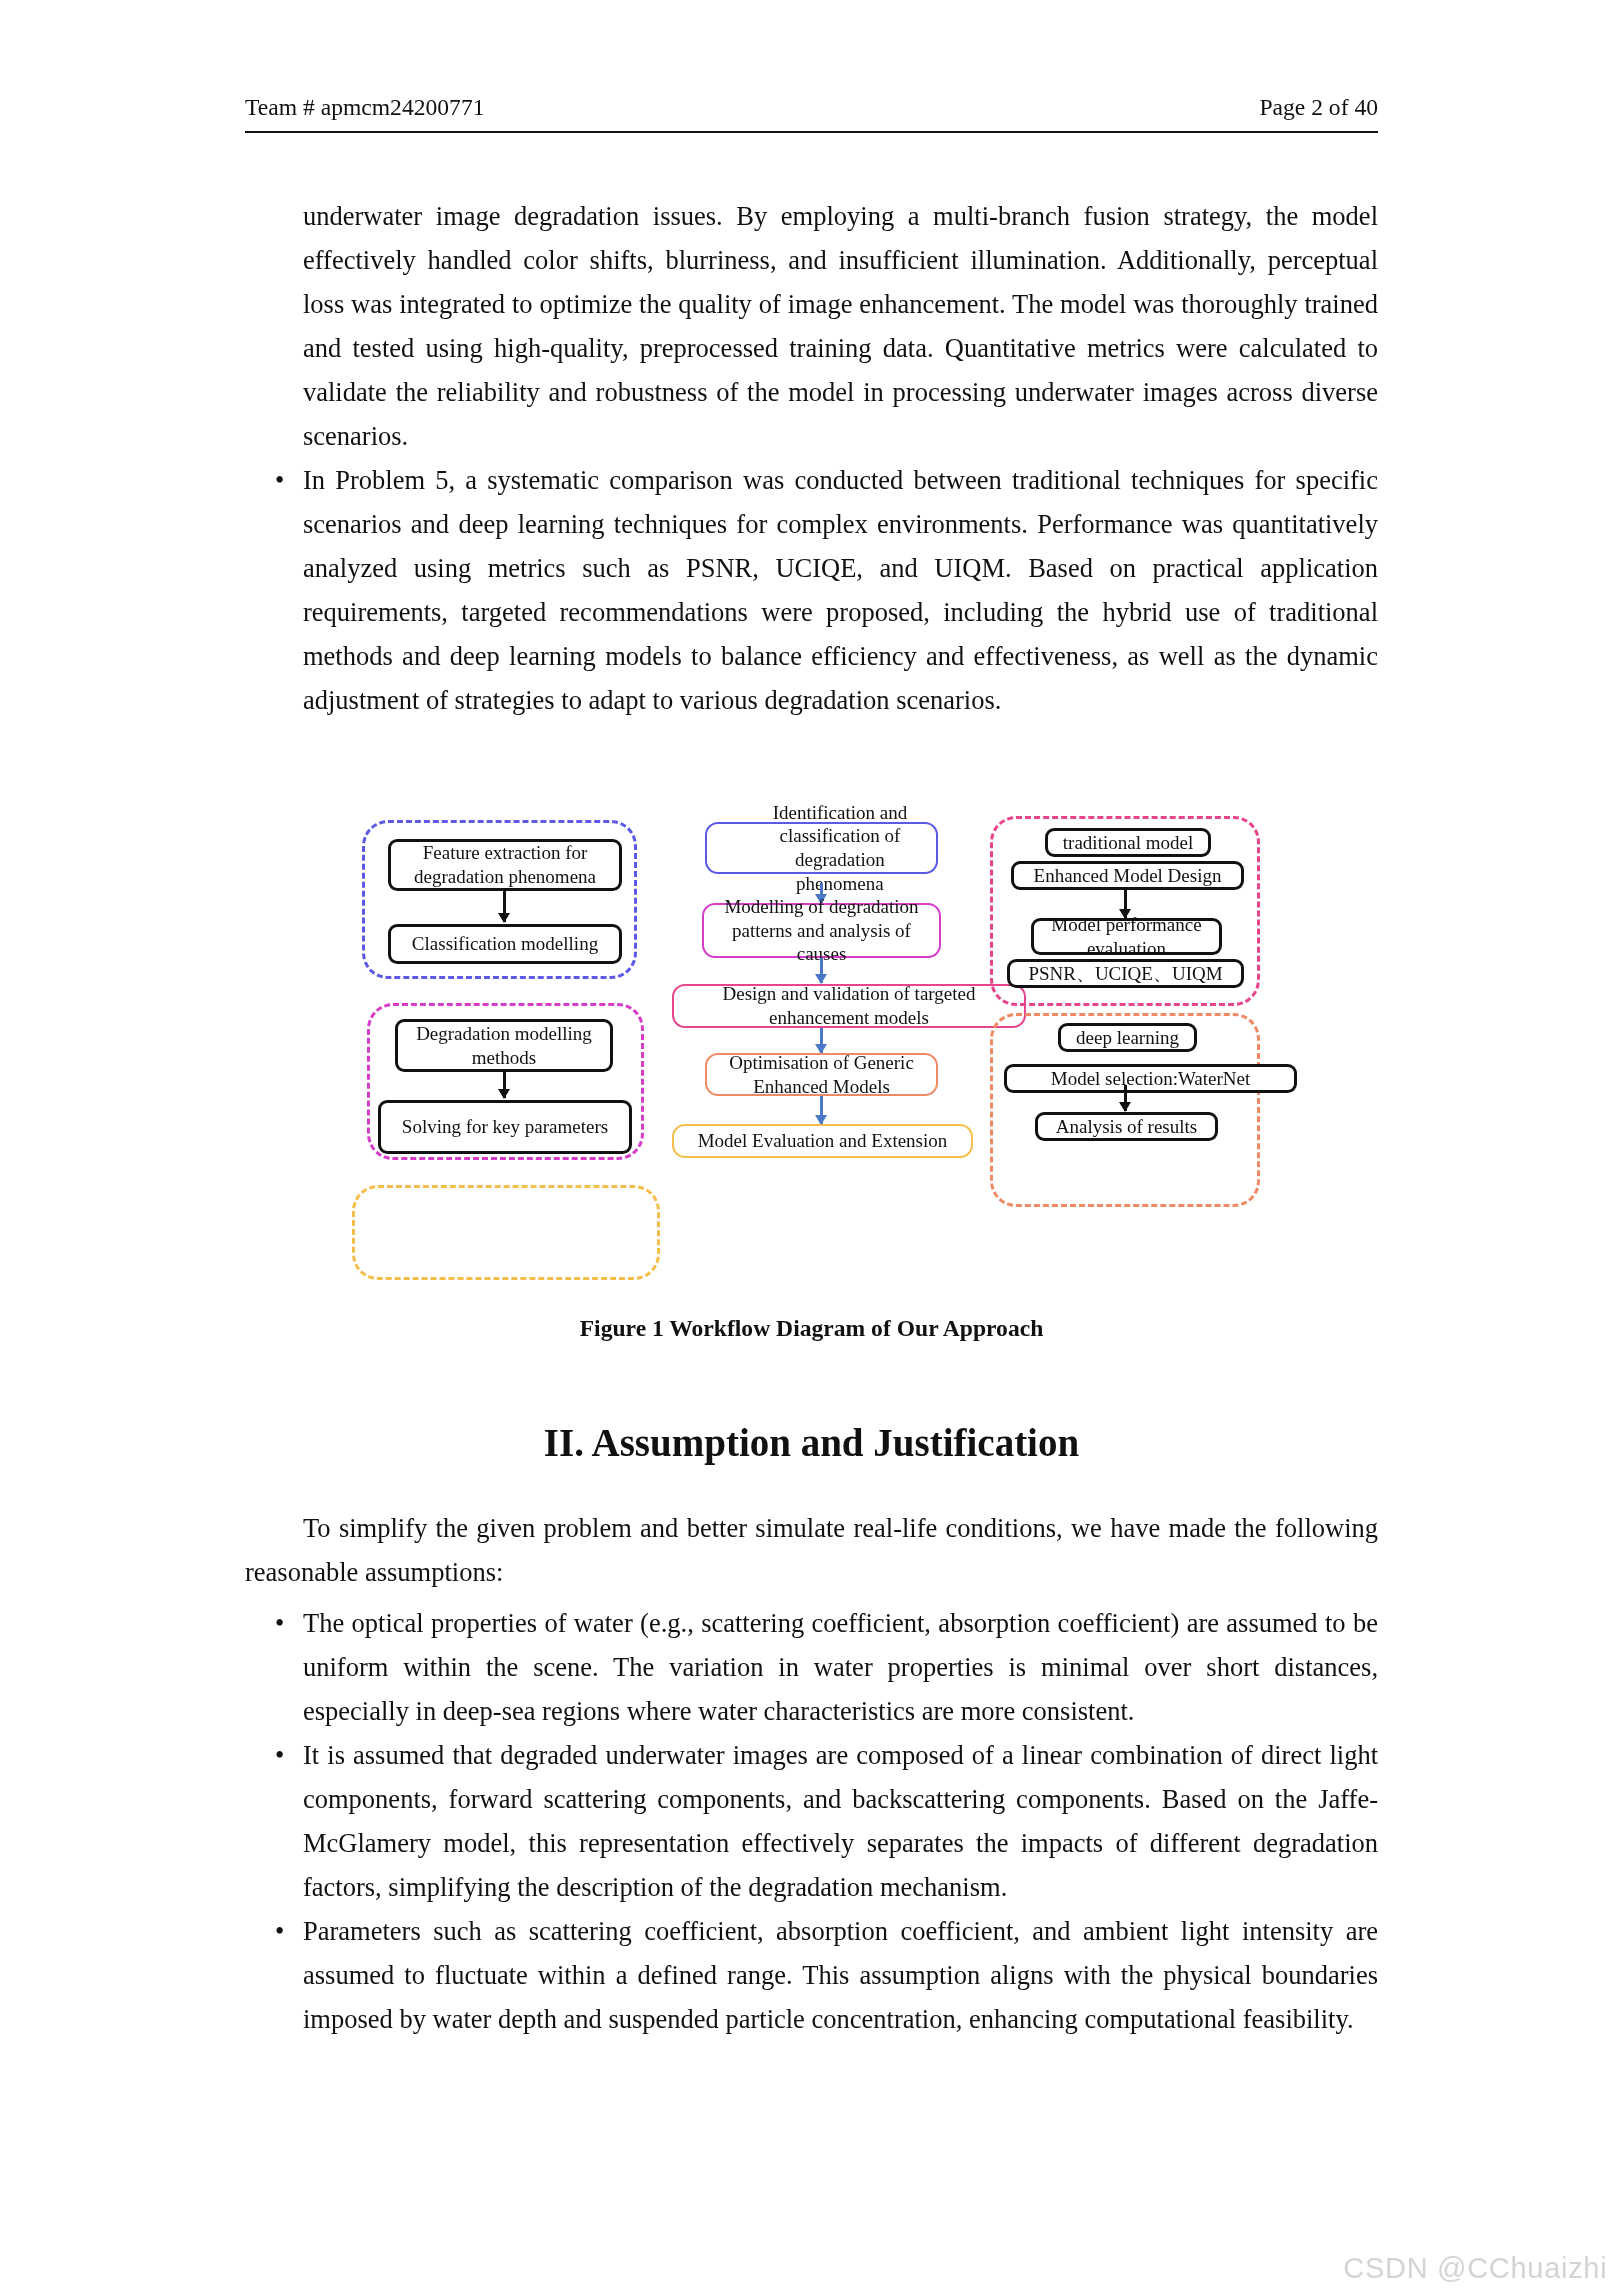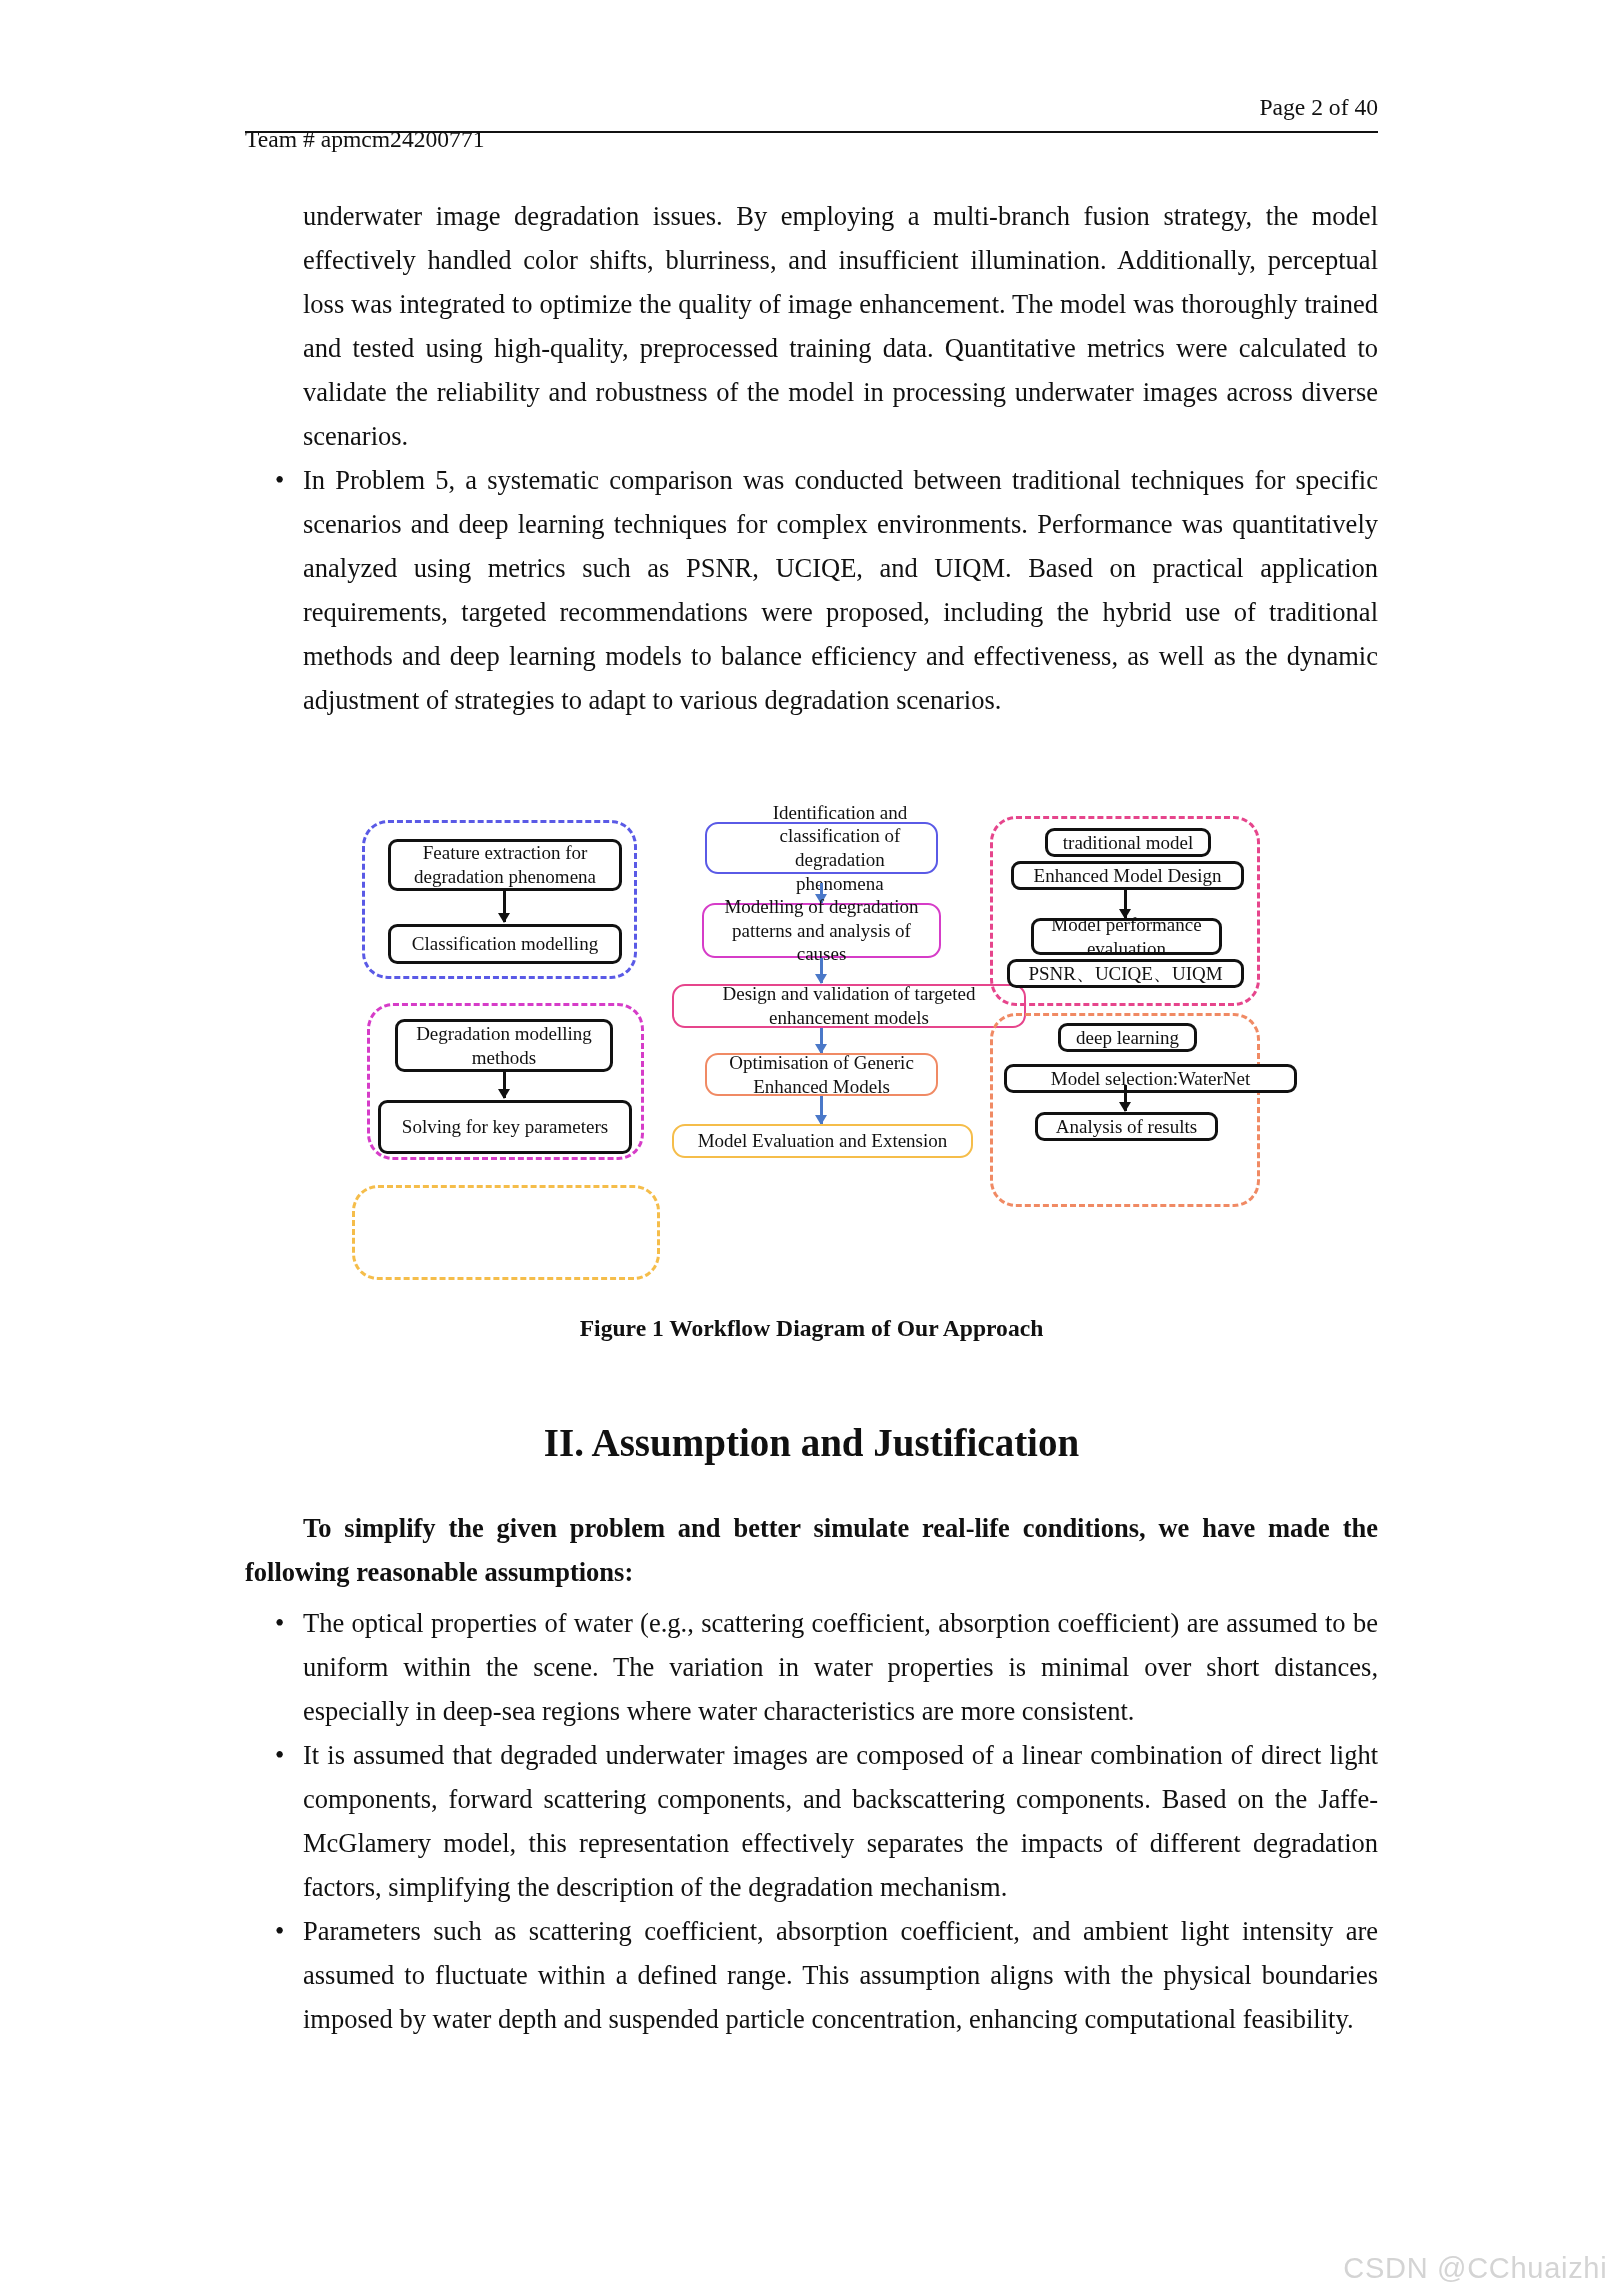--- a/index.html
+++ b/index.html
@@ -1,20 +1,20 @@
 <!DOCTYPE html>
 <html style="font-size:10.5px"><head>
 <meta charset="utf-8">
 <style>
   html, body { margin:0; padding:0; background:#ffffff; }
   body { width:1623px; height:2295px; position:relative; overflow:hidden;
          font-family:"Liberation Serif", "DejaVu Serif", serif; color:#111; }
   .header { position:absolute; left:245px; top:94px; width:1133px; height:37px;
             border-bottom:2px solid #111; font-size:23.6px; }
-  .header .left { position:absolute; left:0; top:0;margin-top:32px; }
+  .header .left { position:absolute; left:0; top:0; }
   .header .right { position:absolute; right:0; top:0; }
   .body-text { position:absolute; left:245px; width:1133px; font-size:26.5px; line-height:44px; text-align:justify; }
   .p-indent { padding-left:58px; }
   .bullet { position:relative; padding-left:58px; }
   .bullet .dot { position:absolute; left:30px; top:0; }
   .para { margin:0; }
   .firstindent { text-indent:58px; }
   .figure { position:absolute; left:347px; top:811px; width:929px; height:471px; }
   .group { position:absolute; border:3.3px dashed; border-radius:26px; box-sizing:border-box; }
   .node { position:absolute; box-sizing:border-box; border:3.3px solid #111; border-radius:9.2px;
@@ -79,21 +79,21 @@
   <div class="node" style="left:657px;top:253px;width:293px;height:29px;">Model selection:WaterNet</div>
   <div class="arrow" style="left:777px;top:274px;height:26px;background:#111;color:#111;"></div>
   <div class="node" style="left:688px;top:301px;width:183px;height:29px;text-align:center;">Analysis of results</div>
 </div>
 
 <div class="caption">Figure 1 Workflow Diagram of Our Approach</div>
 
 <div class="section">II.  Assumption and Justification</div>
 
 <div class="body-text" style="top:1506px;">
-  <p class="para firstindent" style="margin-bottom:6.5px;font-weight:bold;">To simplify the given problem and better simulate real-life conditions, we have made the following reasonable assumptions:</p>
+  <p class="para firstindent" style="margin-bottom:6.5px;">To simplify the given problem and better simulate real-life conditions, we have made the following reasonable assumptions:</p>
   <div class="bullet">
     <span class="dot">•</span>
     <span>The optical properties of water (e.g., scattering coefficient, absorption coefficient) are assumed to be uniform within the scene.  The variation in water properties is minimal over short distances, especially in deep-sea regions where water characteristics are more consistent.</span>
   </div>
   <div class="bullet">
     <span class="dot">•</span>
     <span>It is assumed that degraded underwater images are composed of a linear combination of direct light components, forward scattering components, and backscattering components.  Based on the Jaffe-McGlamery model, this representation effectively separates the impacts of different degradation factors, simplifying the description of the degradation mechanism.</span>
   </div>
   <div class="bullet">
     <span class="dot">•</span>

